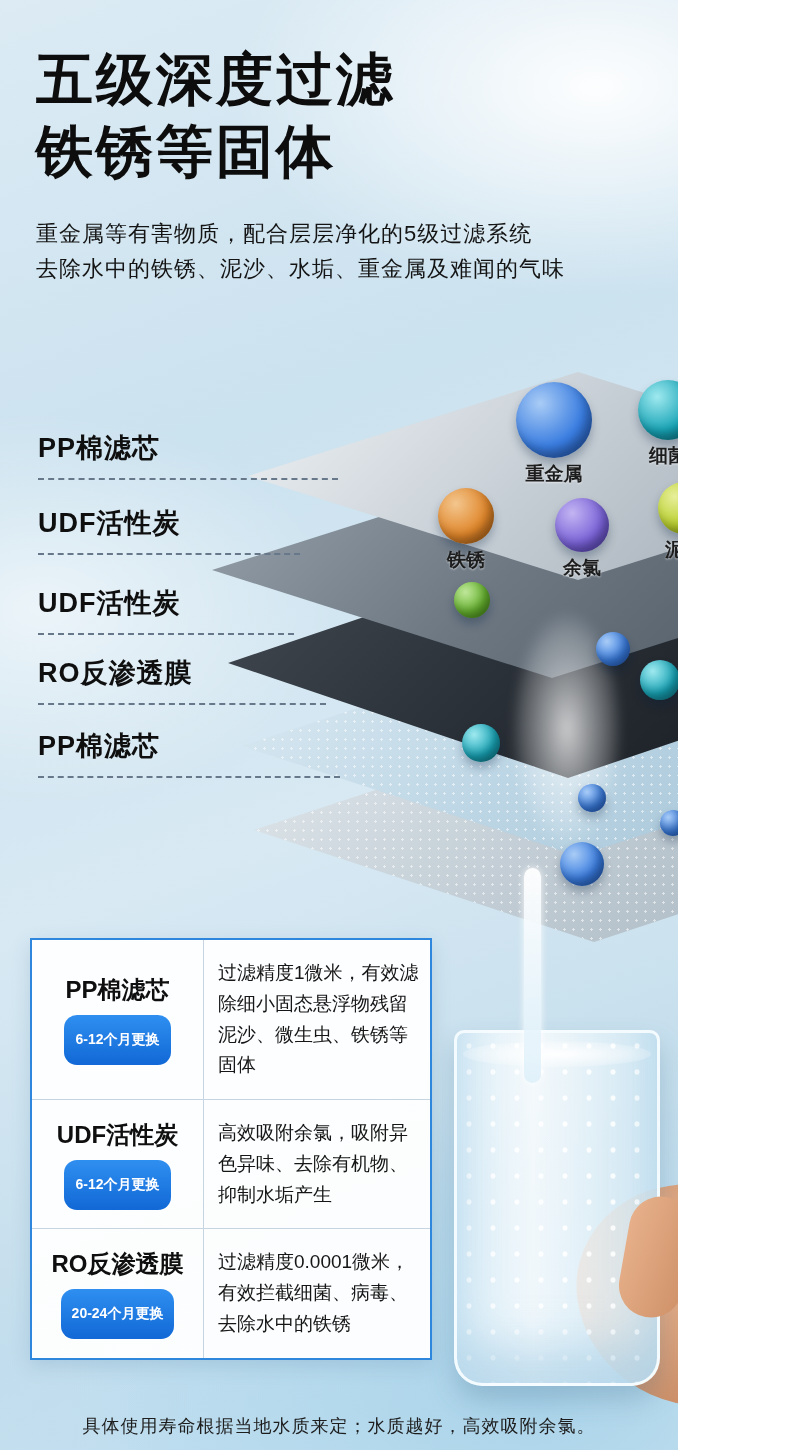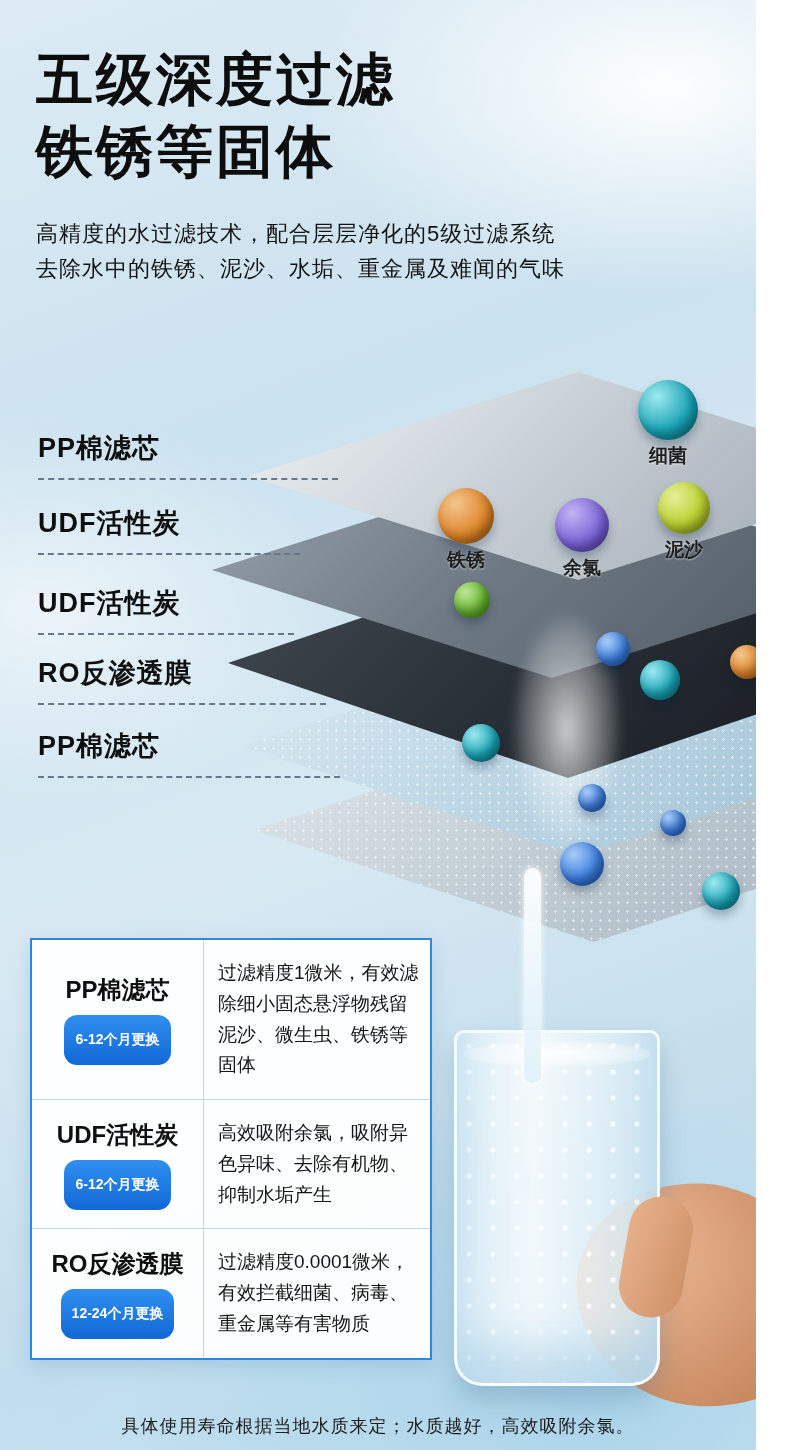--- a/index.html
+++ b/index.html
@@ -1,20 +1,20 @@
 <!DOCTYPE html>
 <html><head>
 <meta charset="utf-8">
 <style>
   * { margin:0; padding:0; box-sizing:border-box; }
   html,body { width:790px; }
   body { font-family:"Liberation Sans", sans-serif; }
 
   .page {
-    position:relative; width:756px; height:1450px; overflow:hidden;
+    position:relative; width:678px; height:1450px; overflow:hidden;
     background:
       radial-gradient(ellipse 520px 300px at 88% 6%, rgba(255,255,255,0.95), rgba(255,255,255,0) 70%),
       radial-gradient(ellipse 420px 280px at 6% 42%, rgba(255,255,255,0.6), rgba(255,255,255,0) 70%),
       radial-gradient(ellipse 640px 420px at 78% 96%, rgba(168,211,234,0.95), rgba(168,211,234,0) 72%),
       radial-gradient(ellipse 500px 300px at 30% 100%, rgba(190,222,240,0.8), rgba(190,222,240,0) 70%),
       linear-gradient(160deg, #dcebf4 0%, #cbe2ef 30%, #d8e9f3 55%, #c3ddec 80%, #cfe4f0 100%);
   }
 
   
   .hero { position:absolute; left:36px; top:44px; z-index:9; }
@@ -145,38 +145,42 @@
 <body>
 
 <div class="page">
 
   <div class="hero">
     <div class="title">
       <div>五级深度过滤</div>
       <div>铁锈等固体</div>
     </div>
     <div class="subtitle">
-      <div>高精度的水过滤技术，配合层层净化的5级过滤系统</div>
+      <div>重金属等有害物质，配合层层净化的5级过滤系统</div>
       <div>去除水中的铁锈、泥沙、水垢、重金属及难闻的气味</div>
     </div>
   </div>
 
   <div class="layer-label" style="top:430px; --w:300px;">PP棉滤芯</div>
   <div class="layer-label" style="top:505px; --w:262px;">UDF活性炭</div>
   <div class="layer-label" style="top:585px; --w:256px;">UDF活性炭</div>
   <div class="layer-label" style="top:655px; --w:288px;">RO反渗透膜</div>
   <div class="layer-label" style="top:728px; --w:302px;">PP棉滤芯</div>
 
   <div class="plate plate-1"></div>
   <div class="plate plate-2"></div>
   <div class="plate plate-3"></div>
   <div class="plate plate-4"></div>
   <div class="plate plate-5"></div>
   <div class="splash"></div>
 
+  <div class="contaminant" style="left:506px; top:382px;">
+    <div class="ball c-blue" style="width:76px; height:76px;"></div>
+    <div class="ball-label">重金属</div>
+  </div>
   <div class="contaminant" style="left:620px; top:380px;">
     <div class="ball c-teal" style="width:60px; height:60px;"></div>
     <div class="ball-label">细菌</div>
   </div>
   <div class="contaminant" style="left:418px; top:488px;">
     <div class="ball c-orange" style="width:56px; height:56px;"></div>
     <div class="ball-label">铁锈</div>
   </div>
   <div class="contaminant" style="left:534px; top:498px;">
     <div class="ball c-purple" style="width:54px; height:54px;"></div>
@@ -212,24 +216,24 @@
         <div class="spec-name">UDF活性炭</div>
         <div class="spec-badge">6-12个月更换</div>
       </div>
       <div class="spec-desc">
         <span>高效吸附余氯，吸附异色异味、去除有机物、抑制水垢产生</span>
       </div>
     </div>
     <div class="spec-row">
       <div class="spec-cell-name">
         <div class="spec-name">RO反渗透膜</div>
-        <div class="spec-badge">12-24个月更换</div>
+        <div class="spec-badge">20-24个月更换</div>
       </div>
       <div class="spec-desc">
-        <span>过滤精度0.0001微米，有效拦截细菌、病毒、重金属等有害物质</span>
+        <span>过滤精度0.0001微米，有效拦截细菌、病毒、去除水中的铁锈</span>
       </div>
     </div>
   </div>
 
   <div class="glass-scene">
     <div class="hand"></div>
     <div class="glass"></div>
     <div class="stream"></div>
     <div class="thumb"></div>
   </div>

